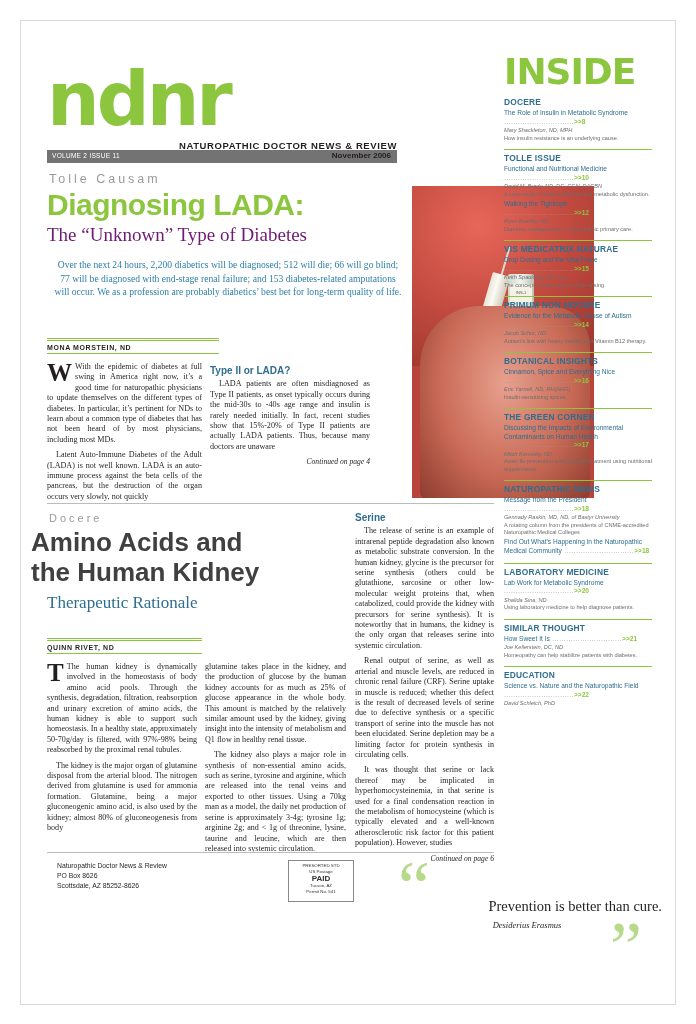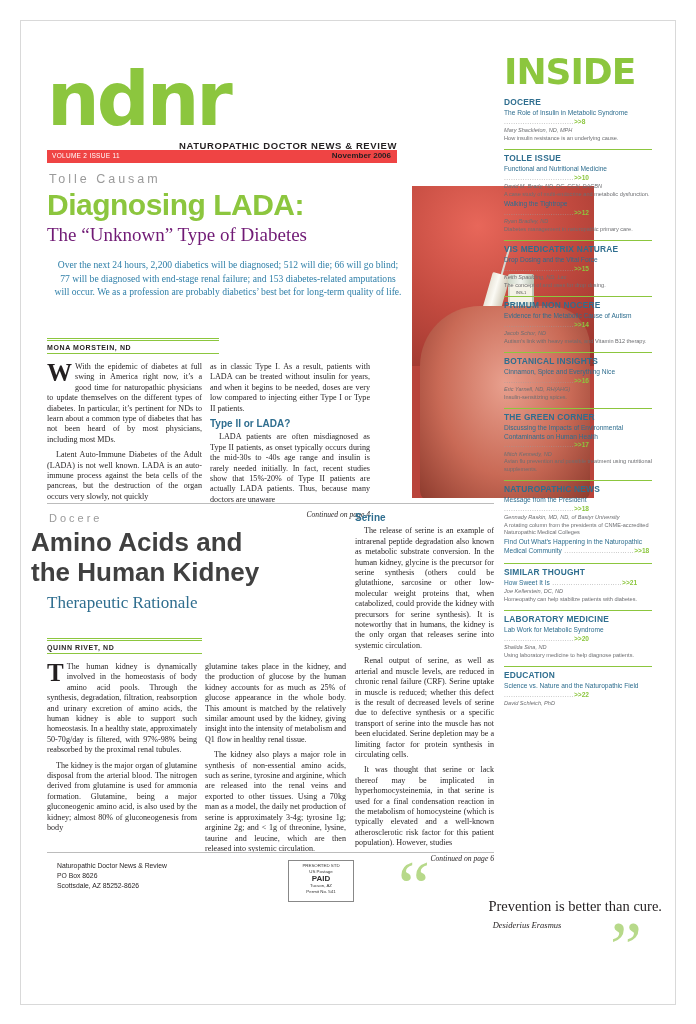--- a/index.html
+++ b/index.html
@@ -6,21 +6,21 @@
   body{width:696px;height:1024px;font-family:"Liberation Serif",serif;color:#231f20;position:relative;overflow:hidden;}
   .page{position:absolute;left:0;top:0;width:696px;height:1024px;background:#fff;}
 
   
   .cropline{position:absolute;background:#d9d9d9;}
 
   
   .masthead{position:absolute;left:47px;top:62px;width:350px;}
   .logo{font-family:"DejaVu Sans",sans-serif;font-size:74px;line-height:74px;font-weight:bold;color:#8cc63e;letter-spacing:-3px;}
   .logo-sub{font-family:"Liberation Sans",sans-serif;font-size:9.5px;letter-spacing:0.6px;color:#231f20;font-weight:bold;text-align:right;width:350px;margin-top:4px;}
-  .volbar{position:absolute;left:47px;top:150px;width:350px;height:13px;background:#ef4444;}
+  .volbar{position:absolute;left:47px;top:150px;width:350px;height:13px;background:#737373;}
   .volbar .vol{position:absolute;left:5px;top:2px;font-family:"Liberation Sans",sans-serif;font-size:6.5px;color:#fff;letter-spacing:0.3px;}
   .volbar .date{position:absolute;right:6px;top:1px;font-family:"Liberation Sans",sans-serif;font-size:8px;color:#231f20;font-weight:bold;}
 
   
   .tolle{position:absolute;left:49px;top:172px;font-family:"Liberation Sans",sans-serif;font-size:12.5px;letter-spacing:3px;color:#9a9a9a;}
   .headline{position:absolute;left:47px;top:188px;width:360px;font-family:"Liberation Sans",sans-serif;font-size:30px;font-weight:bold;color:#8cc63e;letter-spacing:-0.5px;}
   .subhead{position:absolute;left:47px;top:224px;width:360px;font-family:Liberation Serif, serif;font-size:19px;color:#701a75;}
   .deck{position:absolute;left:52px;top:258px;width:352px;text-align:center;font-family:"Liberation Serif",serif;font-size:9.6px;line-height:13.5px;color:#2f7fa8;}
 
   .photo{position:absolute;left:412px;top:186px;width:182px;height:312px;background:#b9443b;overflow:hidden;}
@@ -106,21 +106,20 @@
 
   <div class="hr-green" style="left:47px;top:338px;width:172px;"></div>
   <div style="position:absolute;left:47px;top:340px;width:172px;" class="byline">MONA MORSTEIN, ND</div>
 
   <div class="col" style="left:47px;top:362px;width:155px;">
     <p class="first"><span class="dropcap">W</span><span>With the epidemic of diabetes at full swing in America right now, it’s a good time for naturopathic physicians to update themselves on the different types of diabetes. In particular, it’s pertinent for NDs to learn about a common type of diabetes that has not been heard of by most physicians, including most MDs.</span></p>
     <p>Latent Auto-Immune Diabetes of the Adult (LADA) is not well known. LADA is an auto-immune process against the beta cells of the pancreas, but the destruction of the organ occurs very slowly, not quickly</p>
   </div>
 
   <div class="col" style="left:210px;top:362px;width:160px;">
-    <p class="first">as in classic Type I. As a result, patients with LADA can be treated without insulin for years, and when it begins to be needed, doses are very low compared to injecting either Type I or Type II patients.</p>
     <div class="sectitle">Type II or LADA?</div>
     <p>LADA patients are often misdiagnosed as Type II patients, as onset typically occurs during the mid-30s to -40s age range and insulin is rarely needed initially. In fact, recent studies show that 15%-20% of Type II patients are actually LADA patients. Thus, because many doctors are unaware</p>
     <div class="contd">Continued on page 4</div>
   </div>
 
   <div class="hr-thin" style="left:47px;top:503px;width:447px;"></div>
 
   <div class="docere">Docere</div>
   <div class="headline2">
     <span>Amino Acids and</span><br>
@@ -231,36 +230,36 @@
           <div class="sb-item">
             <span class="ttl">Message from the President<span class="dots"> ..............................</span><span class="pg">&gt;&gt;18</span></span>
             <span class="au">Gennady Raskin, MD, ND, of Bastyr University</span>
             <span class="ds">A rotating column from the presidents of CNME-accredited Naturopathic Medical Colleges</span>
           </div>
           <div class="sb-item">
             <span class="ttl">Find Out What’s Happening in the Naturopathic Medical Community<span class="dots"> ..............................</span><span class="pg">&gt;&gt;18</span></span>
           </div>
         </div>
         <div class="sb-sec">
+          <div class="sb-head">LABORATORY MEDICINE</div>
+          <div class="sb-item">
+            <span class="ttl">Lab Work for Metabolic Syndrome<span class="dots"> ..............................</span><span class="pg">&gt;&gt;20</span></span>
+            <span class="au">Shalida Sina, ND</span>
+            <span class="ds">Using laboratory medicine to help diagnose patients.</span>
+          </div>
+        </div>
+        <div class="sb-sec">
           <div class="sb-head">SIMILAR THOUGHT</div>
           <div class="sb-item">
             <span class="ttl">How Sweet It Is<span class="dots"> ..............................</span><span class="pg">&gt;&gt;21</span></span>
             <span class="au">Joe Kellerstein, DC, ND</span>
             <span class="ds">Homeopathy can help stabilize patients with diabetes.</span>
           </div>
         </div>
         <div class="sb-sec">
-          <div class="sb-head">LABORATORY MEDICINE</div>
-          <div class="sb-item">
-            <span class="ttl">Lab Work for Metabolic Syndrome<span class="dots"> ..............................</span><span class="pg">&gt;&gt;20</span></span>
-            <span class="au">Shalida Sina, ND</span>
-            <span class="ds">Using laboratory medicine to help diagnose patients.</span>
-          </div>
-        </div>
-        <div class="sb-sec">
           <div class="sb-head">EDUCATION</div>
           <div class="sb-item">
             <span class="ttl">Science vs. Nature and the Naturopathic Field<span class="dots"> ..............................</span><span class="pg">&gt;&gt;22</span></span>
             <span class="au">David Schleich, PhD</span>
           </div>
         </div>
       </div>
   </div>
 
 </div>

